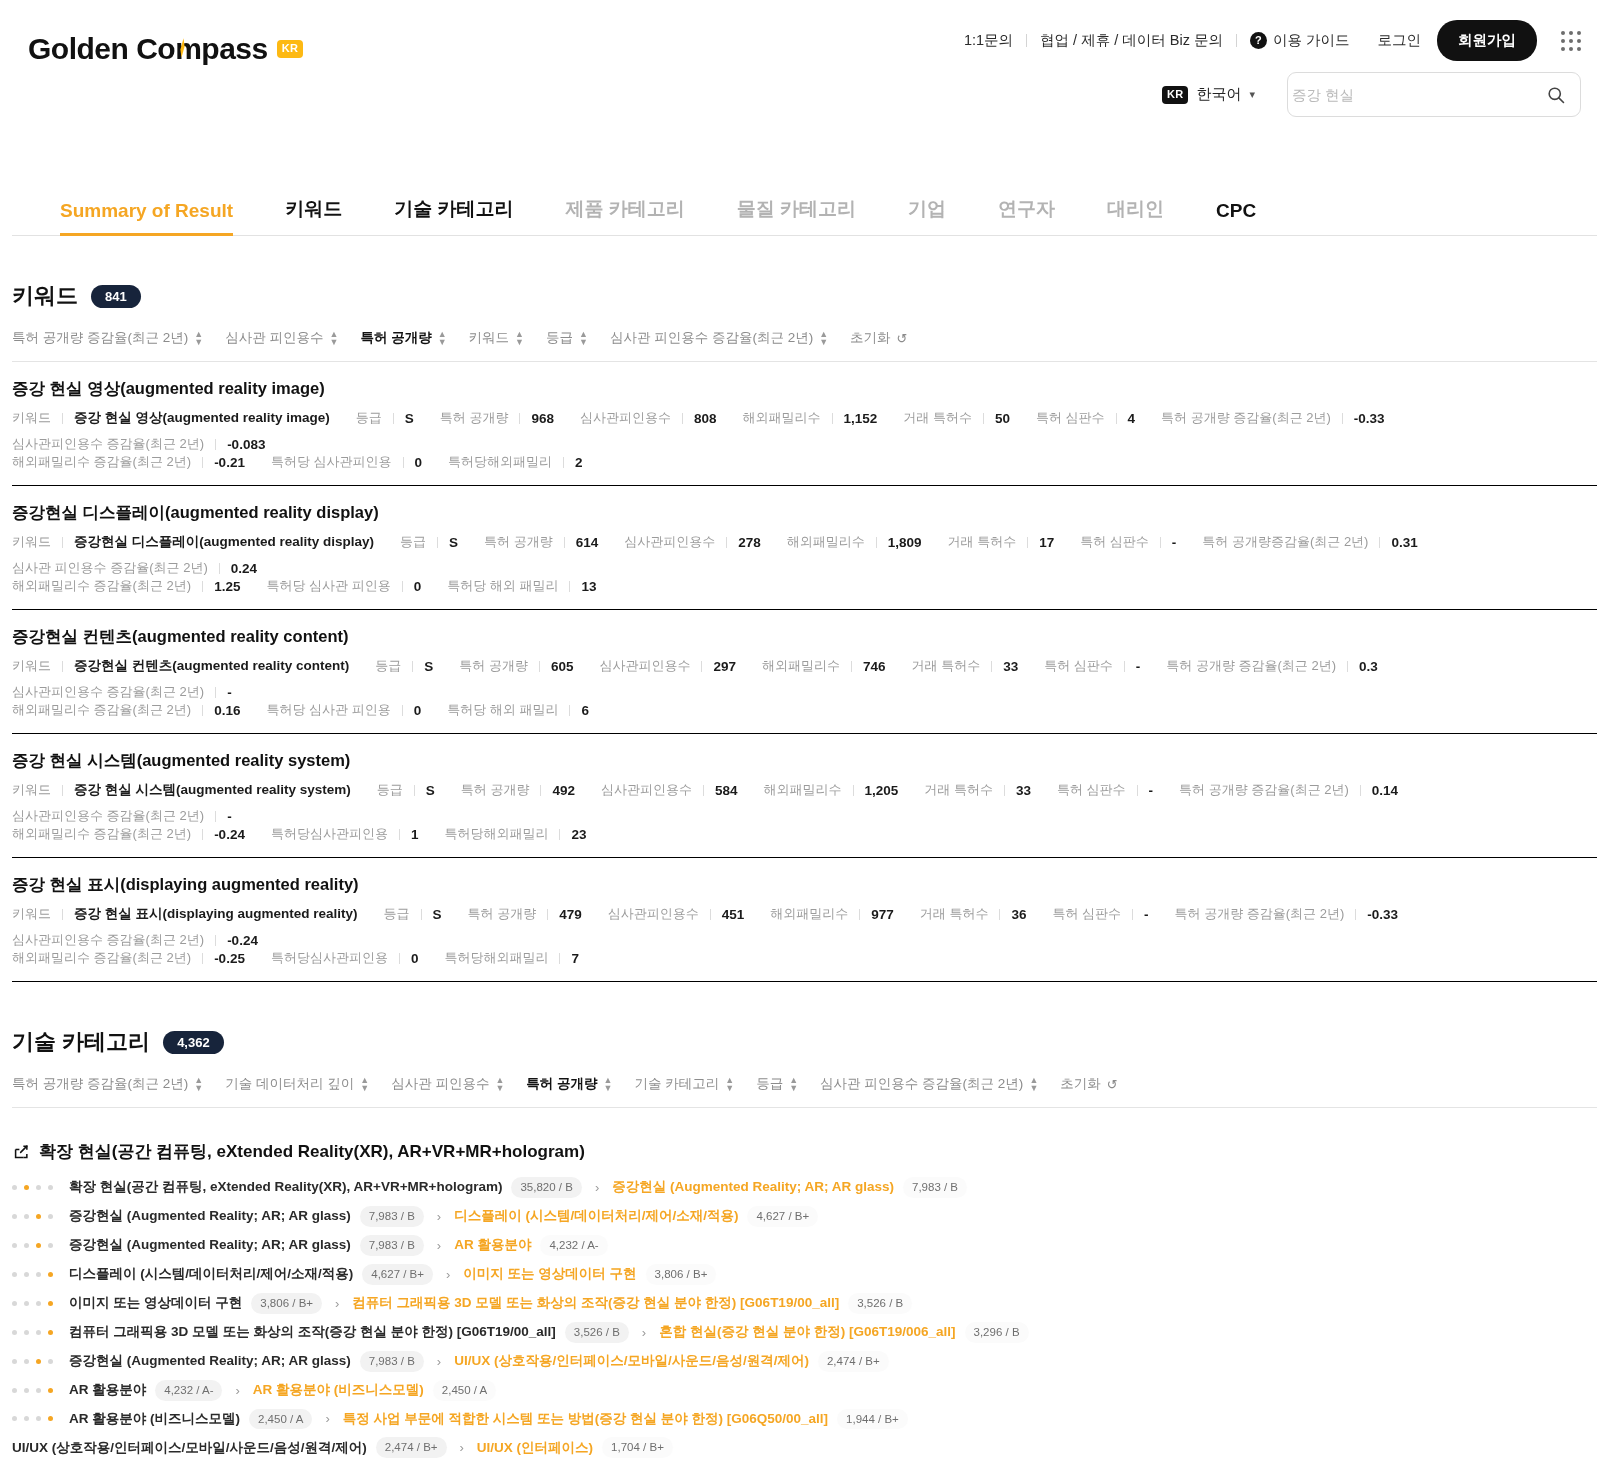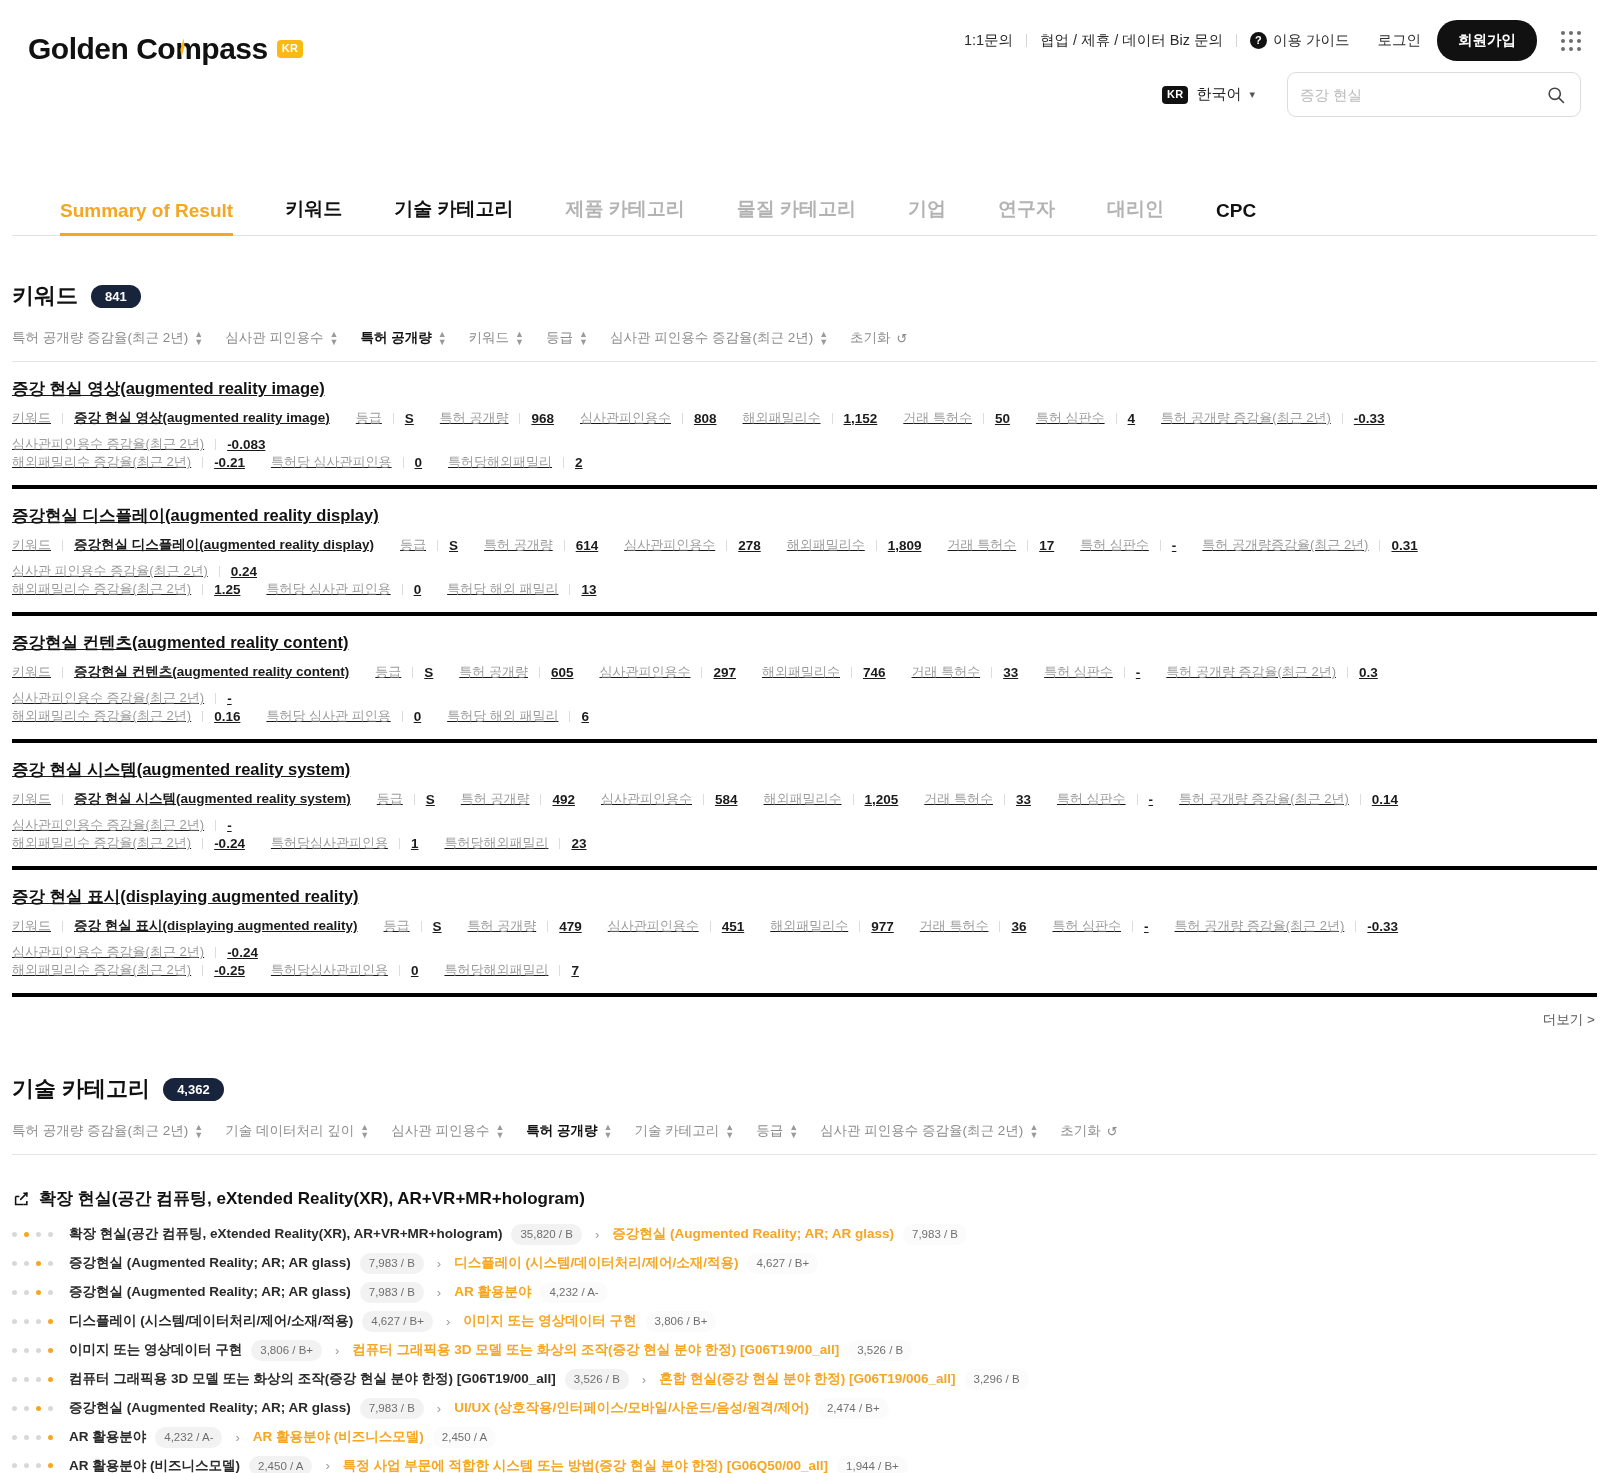--- a/index.html
+++ b/index.html
@@ -102,21 +102,21 @@
     font-size: 11px; font-weight: 800;
     border-radius: 4px; padding: 3px 5px 4px;
     line-height: 1; letter-spacing: 0.3px;
   }
   .chev { font-size: 11px; color: #555; }
   .search-box {
     width: 294px; height: 45px;
     border: 1px solid #dcdcdc;
     border-radius: 9px;
     display: flex; align-items: center;
-    padding: 0 14px 0 12px;
+    padding: 0 14px 0 4px;
     background: #fff;
   }
   .search-box input {
     flex: 1; border: none; outline: none;
     font-size: 14.5px; font-family: inherit;
     color: #333; background: transparent;
   }
   .search-box input::placeholder { color: #b9b9b9; }
   .search-ico { width: 20px; height: 20px; flex: 0 0 20px; cursor: pointer; }
 
@@ -167,21 +167,21 @@
   .sort-item {
     display: flex; align-items: center; gap: 6px;
     font-size: 13.5px; color: #8c8c8c;
     margin-right: 22px; cursor: pointer; white-space: nowrap;
   }
   .sort-item.active { color: #111; font-weight: 700; }
   .sort-arrows { font-size: 9px; line-height: 8px; color: #9a9a9a; display: flex; flex-direction: column; }
   .reset-ico { font-size: 13px; color: #8c8c8c; }
 
   
-  .kw-row { padding: 16px 0 14px; border-bottom: 4px solid #000000; text-decoration: underline; }
+  .kw-row { padding: 16px 0 14px; border-bottom: 1px solid #000000; }
   .kw-title { font-size: 16.5px; font-weight: 800; color: #111; margin-bottom: 9px; cursor: pointer; }
   .kw-fields { display: flex; align-items: center; flex-wrap: wrap; row-gap: 8px; }
   .fld { display: flex; align-items: center; white-space: nowrap; }
   .fld-label { font-size: 13px; color: #9b9b9b; }
   .fld-div { width: 1px; height: 11px; background: #dcdcdc; margin: 0 11px; }
   .fld-val { font-size: 13.5px; color: #1b1b1b; font-weight: 600; }
   .fld-gap { width: 26px; }
 
   .more-link {
     text-align: right; font-size: 13.5px; color: #555;
@@ -714,21 +714,20 @@
             </div>
             <span class="fld-gap"></span>
             <div class="fld">
               <span class="fld-label">특허당해외패밀리</span>
               <span class="fld-div"></span>
               <span class="fld-val">7</span>
             </div>
           </div>
         </div>
       </div>
-    <div class="more-link">더보기 &gt;</div>
   </div>
 
   <div class="section">
     <div class="sec-head">
       <span class="sec-title">기술 카테고리</span>
       <span class="count-badge">4,362</span>
     </div>
     <div class="sortbar" id="tc-sortbar">
         <div class="sort-item">
           <span>특허 공개량 증감율(최근 2년)</span>

